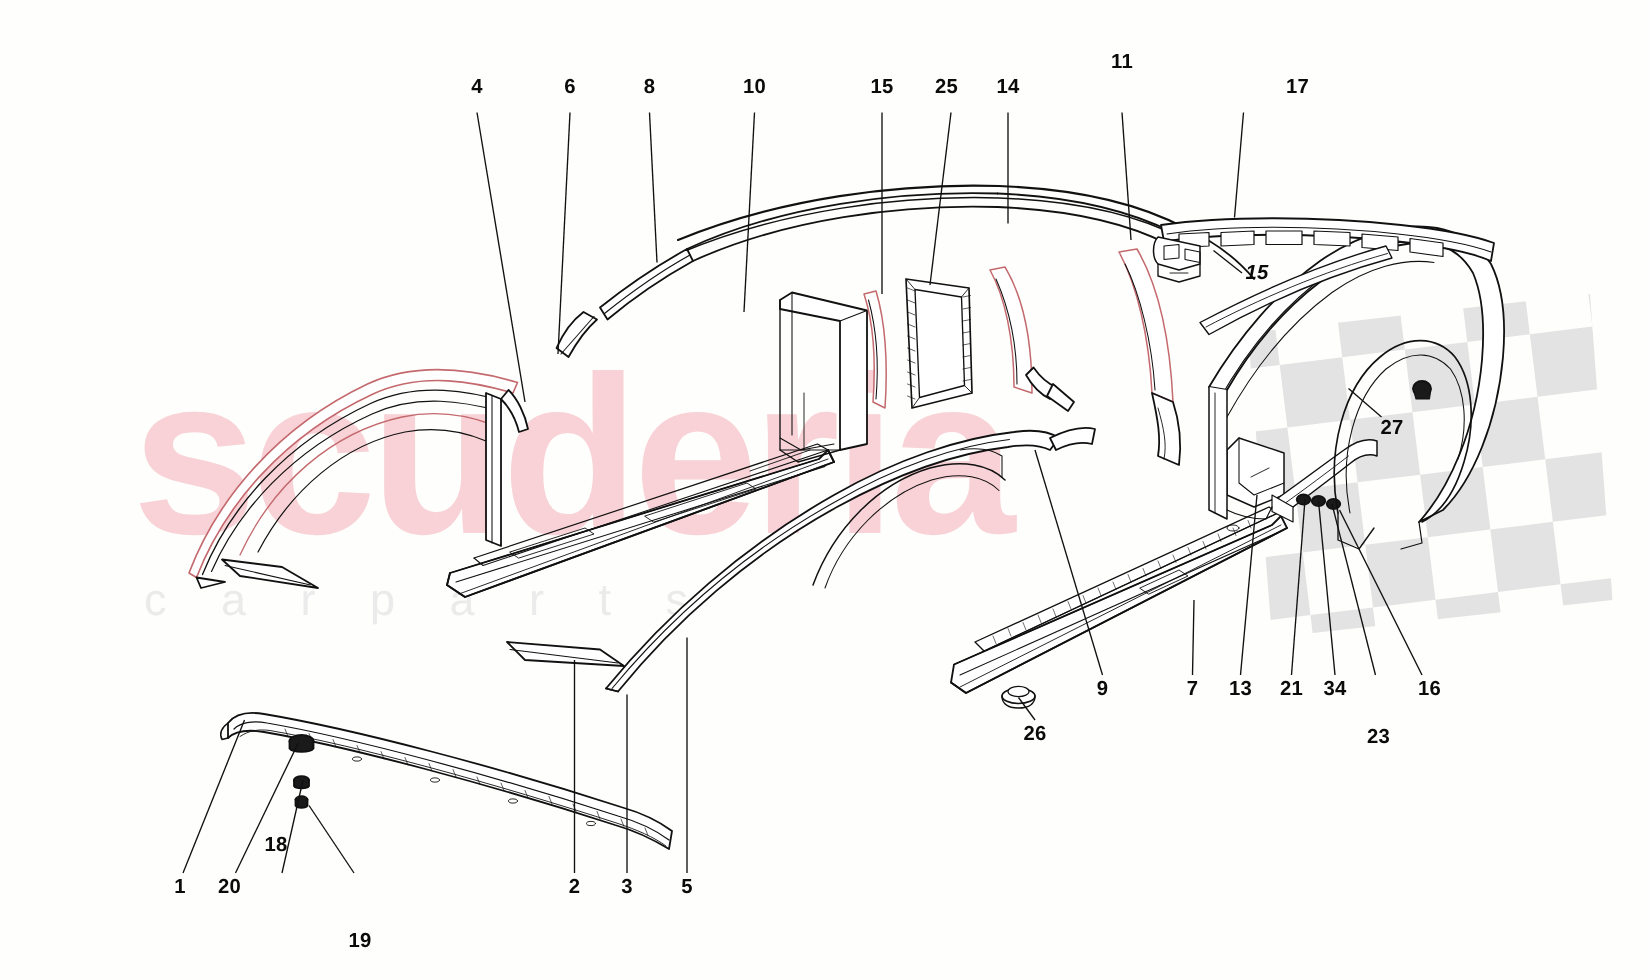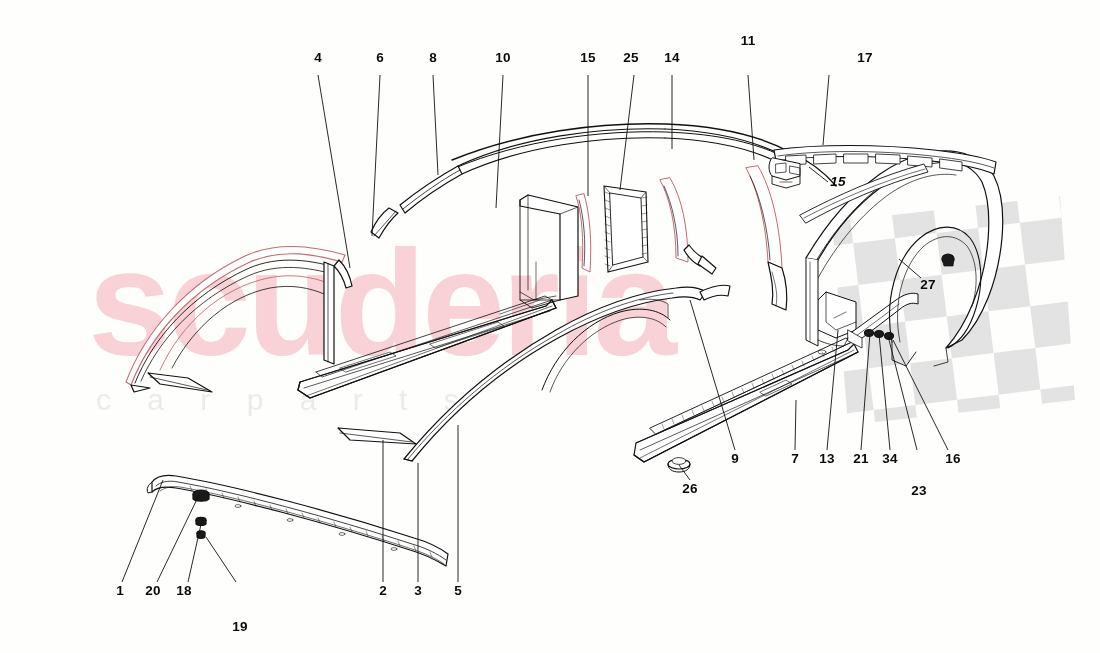--- a/index.html
+++ b/index.html
@@ -398,20 +398,20 @@
       <div class="lbl" style="left: 735px; top: 451px;">9</div>
       <div class="lbl" style="left: 795px; top: 451px;">7</div>
       <div class="lbl" style="left: 827px; top: 451px;">13</div>
       <div class="lbl" style="left: 861px; top: 451px;">21</div>
       <div class="lbl" style="left: 890px; top: 451px;">34</div>
       <div class="lbl" style="left: 919px; top: 451px; margin-top: 32px;">23</div>
       <div class="lbl" style="left: 953px; top: 451px;">16</div>
       <div class="lbl" style="left: 690px; top: 481px;">26</div>
       <div class="lbl" style="left: 120px; top: 583px;">1</div>
       <div class="lbl" style="left: 153px; top: 583px;">20</div>
-      <div class="lbl" style="left: 184px; top: 583px; text-align: center;">18</div>
+      <div class="lbl" style="left: 184px; top: 555px; text-align: center;">18</div>
       <div class="lbl" style="left: 240px; top: 583px; margin-top: 36px;">19</div>
       <div class="lbl" style="left: 383px; top: 583px;">2</div>
       <div class="lbl" style="left: 418px; top: 583px;">3</div>
       <div class="lbl" style="left: 458px; top: 583px;">5</div>
     </div>
 
 </div>
 
 </body></html>

